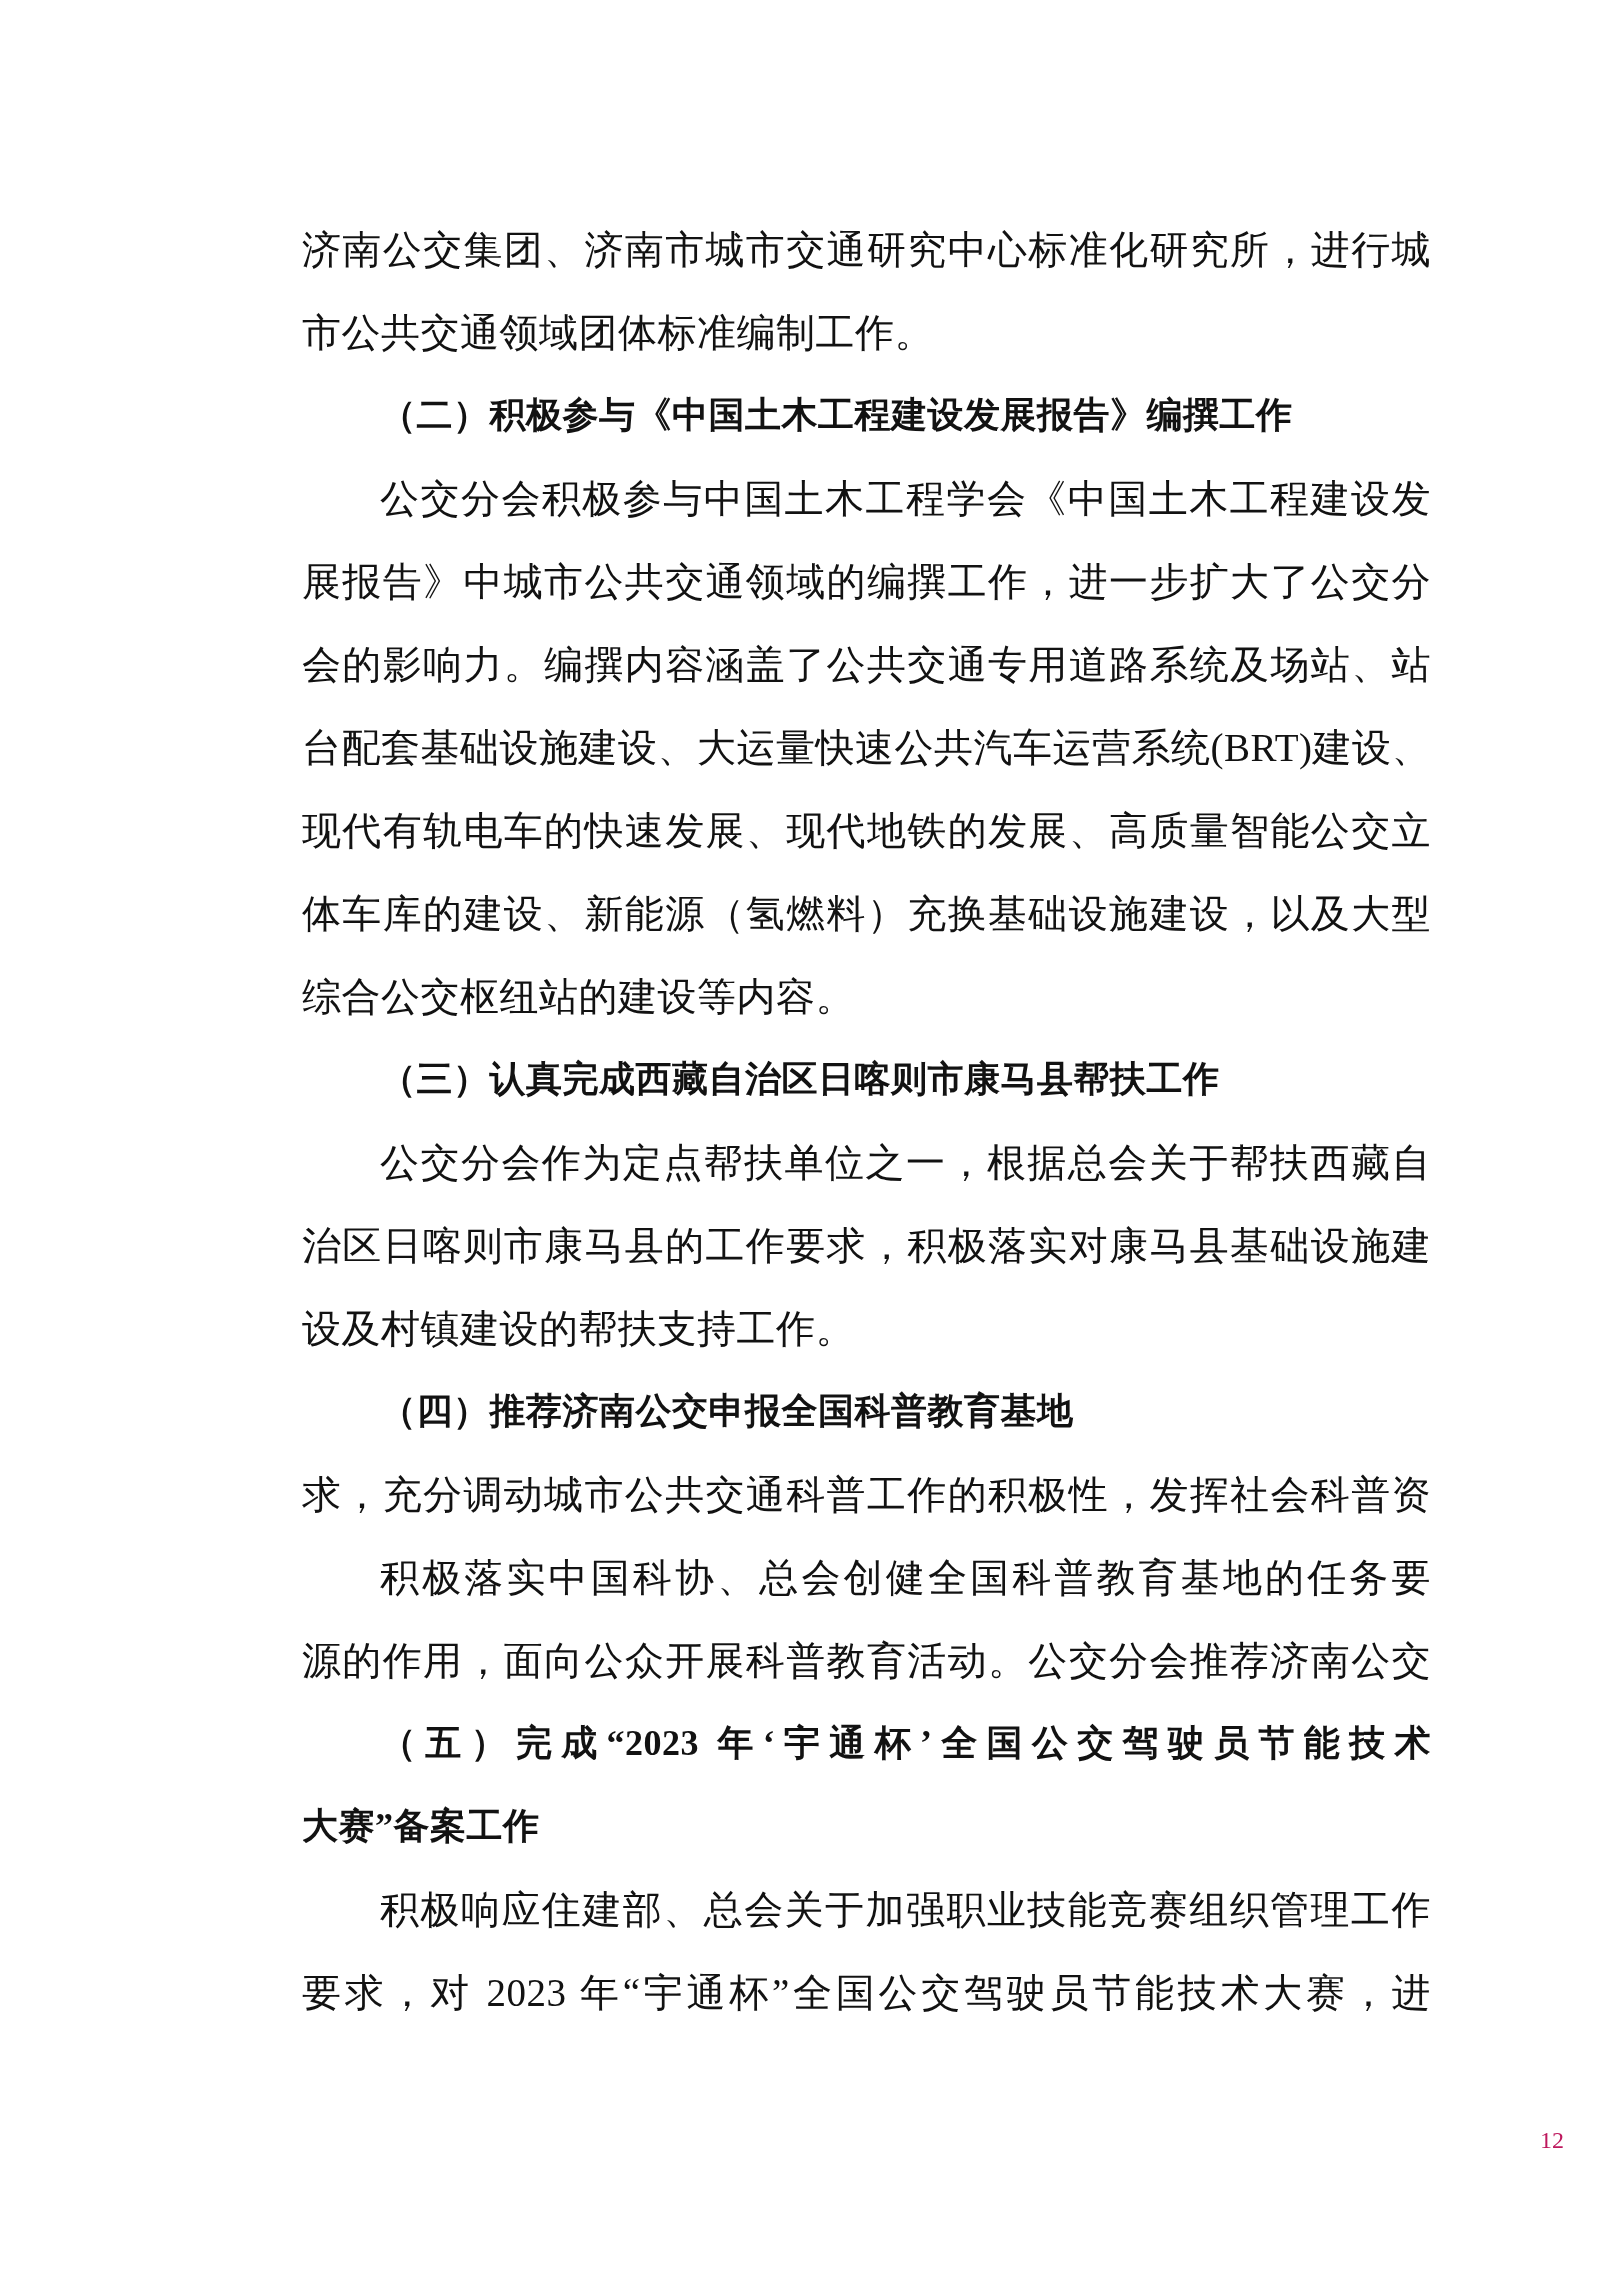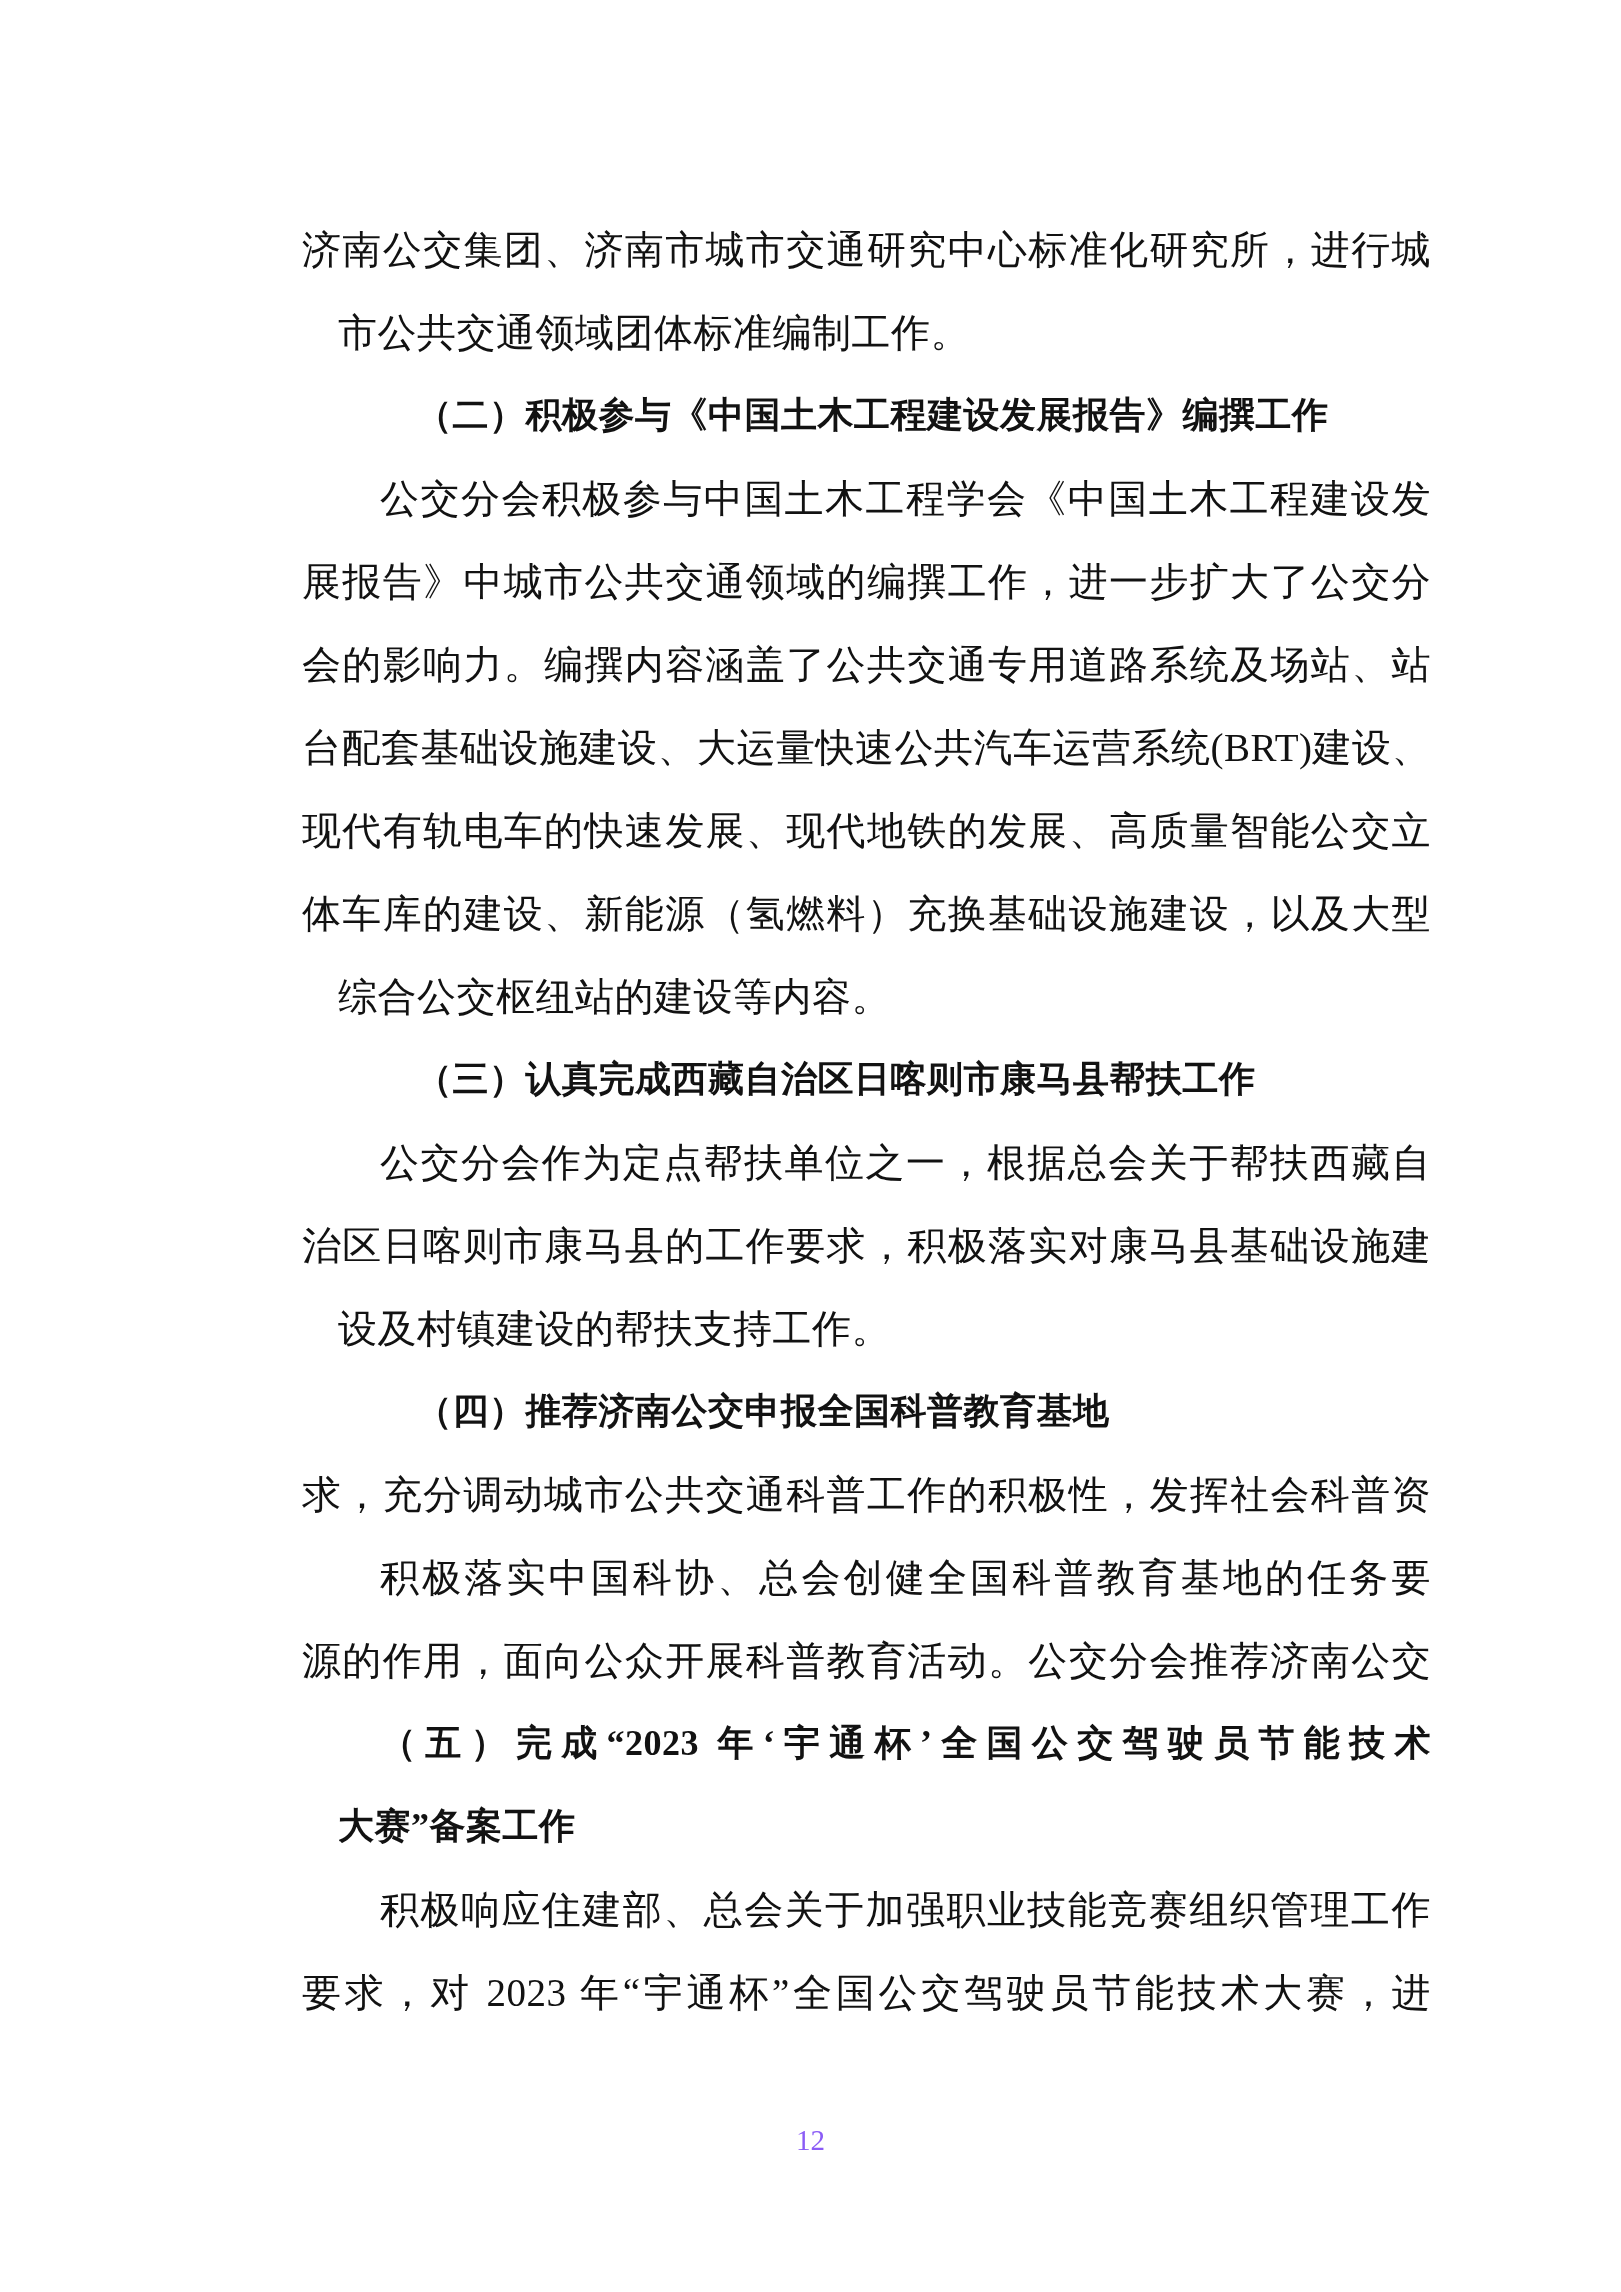--- a/index.html
+++ b/index.html
@@ -32,38 +32,37 @@
   }
   .line.justify {
     white-space: normal;
     text-align: justify;
     text-align-last: justify;
     text-justify: inter-character;
   }
   .line.natural {
     text-align: left;
     text-align-last: left;
-    margin-left: 36px;
   }
   .line.heading {
     font-weight: 700;
     font-size: 36px;
   }
   .line.indent {
     padding-left: 78px;
   }
   .page-number {
     position: absolute;
     top: 2123px;
     left: 0;
     width: 100%;
-    text-align: center;
-    font-size: 29px;
+    text-align: right;
+    font-size: 24px;
     line-height: 35px;
-    color: #8b5cf6;
+    color: #be185d;
   }
 </style>
 </head>
 <body>
 
 <div class="page">
   <div class="text-block">
       <div class="line justify">济南公交集团、济南市城市交通研究中心标准化研究所，进行城</div>
       <div class="line natural">市公共交通领域团体标准编制工作。</div>
       <div class="line heading indent natural">（二）积极参与《中国土木工程建设发展报告》编撰工作</div>

